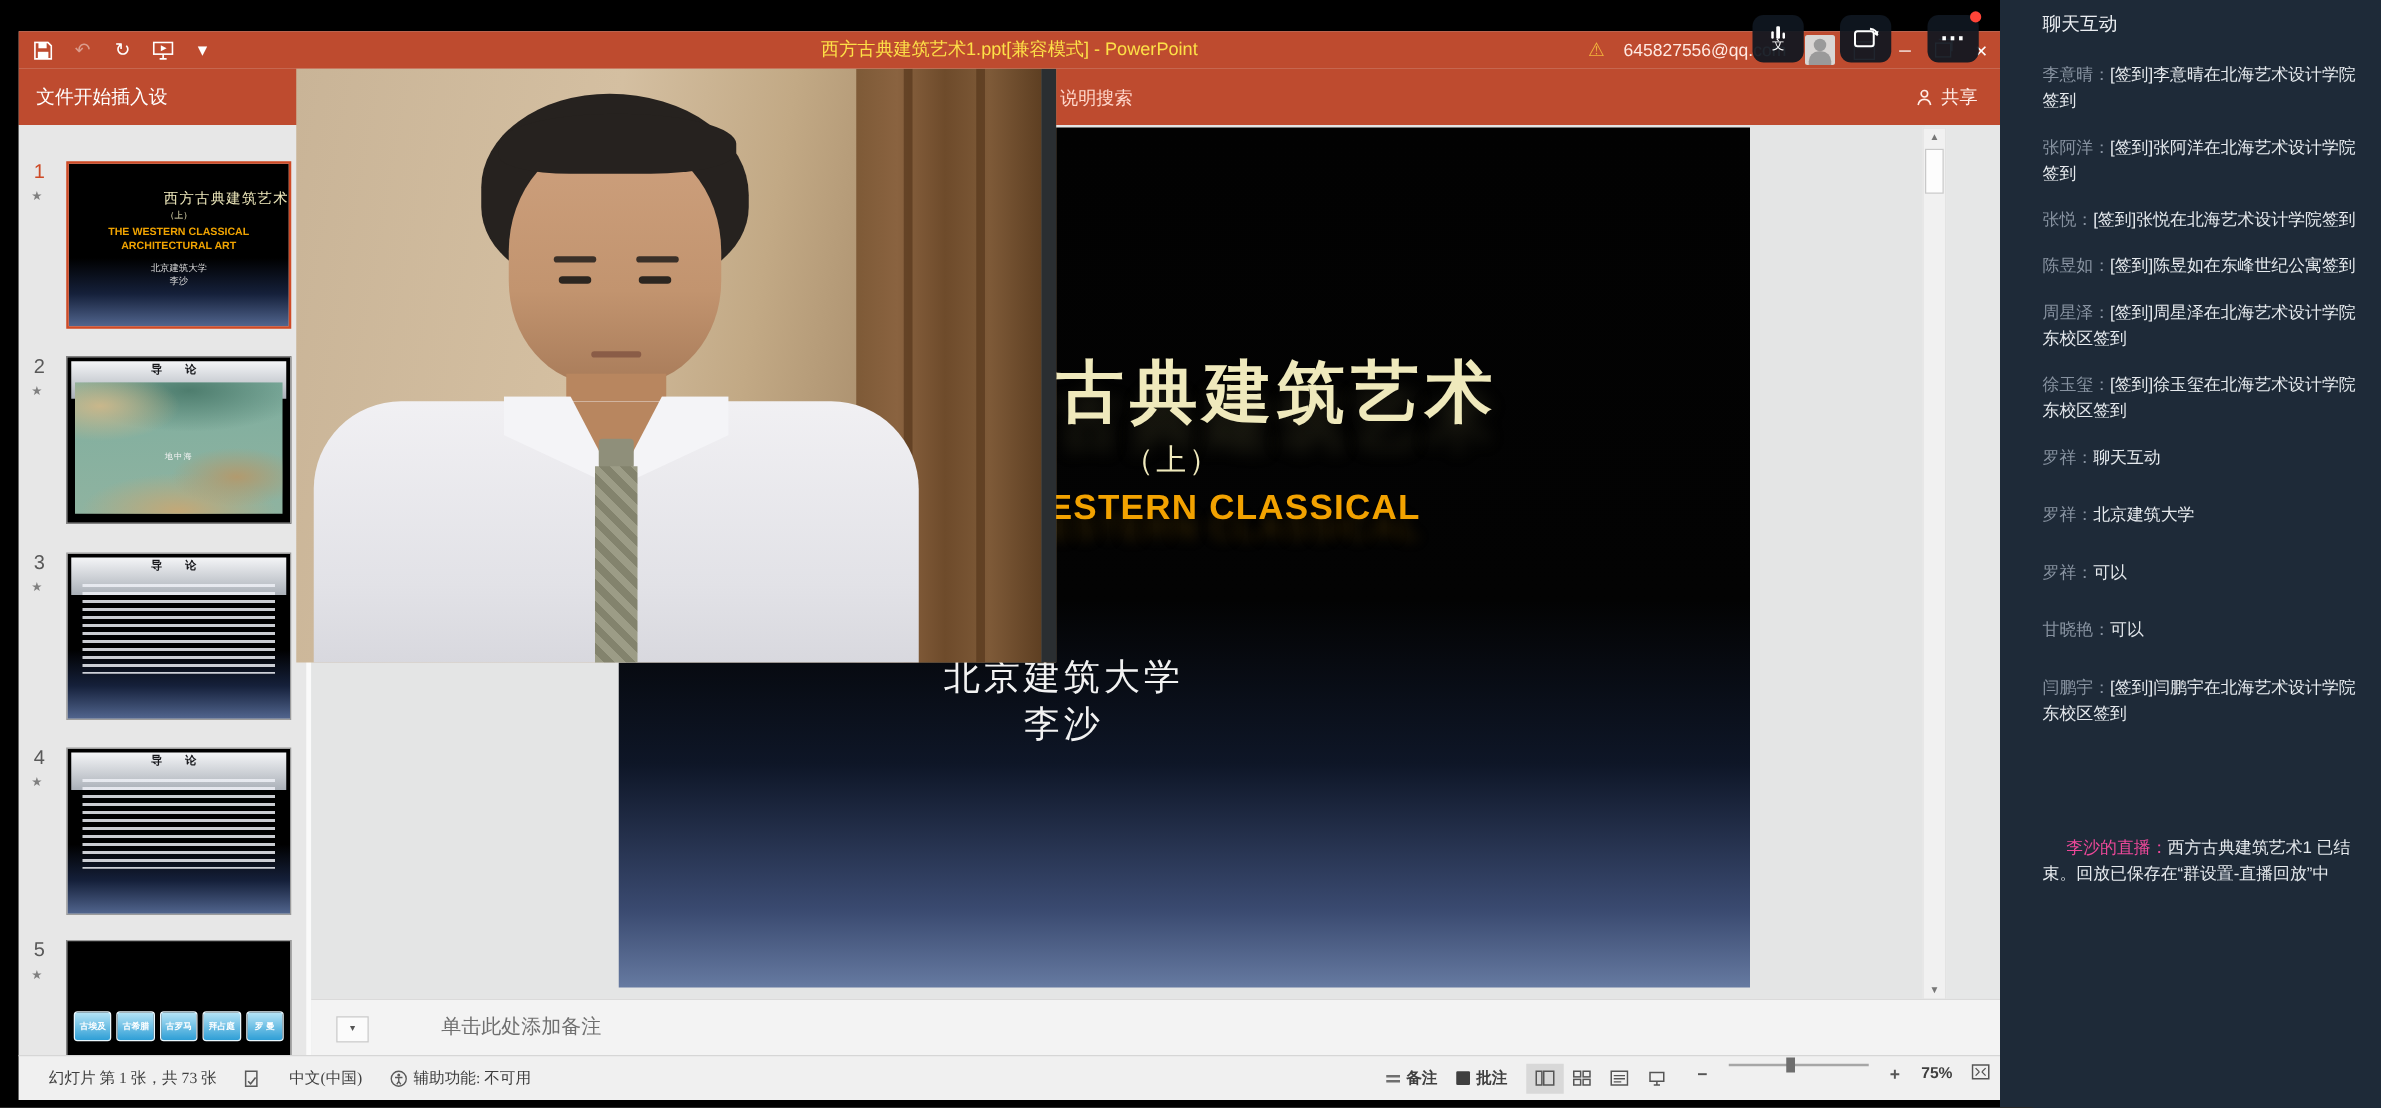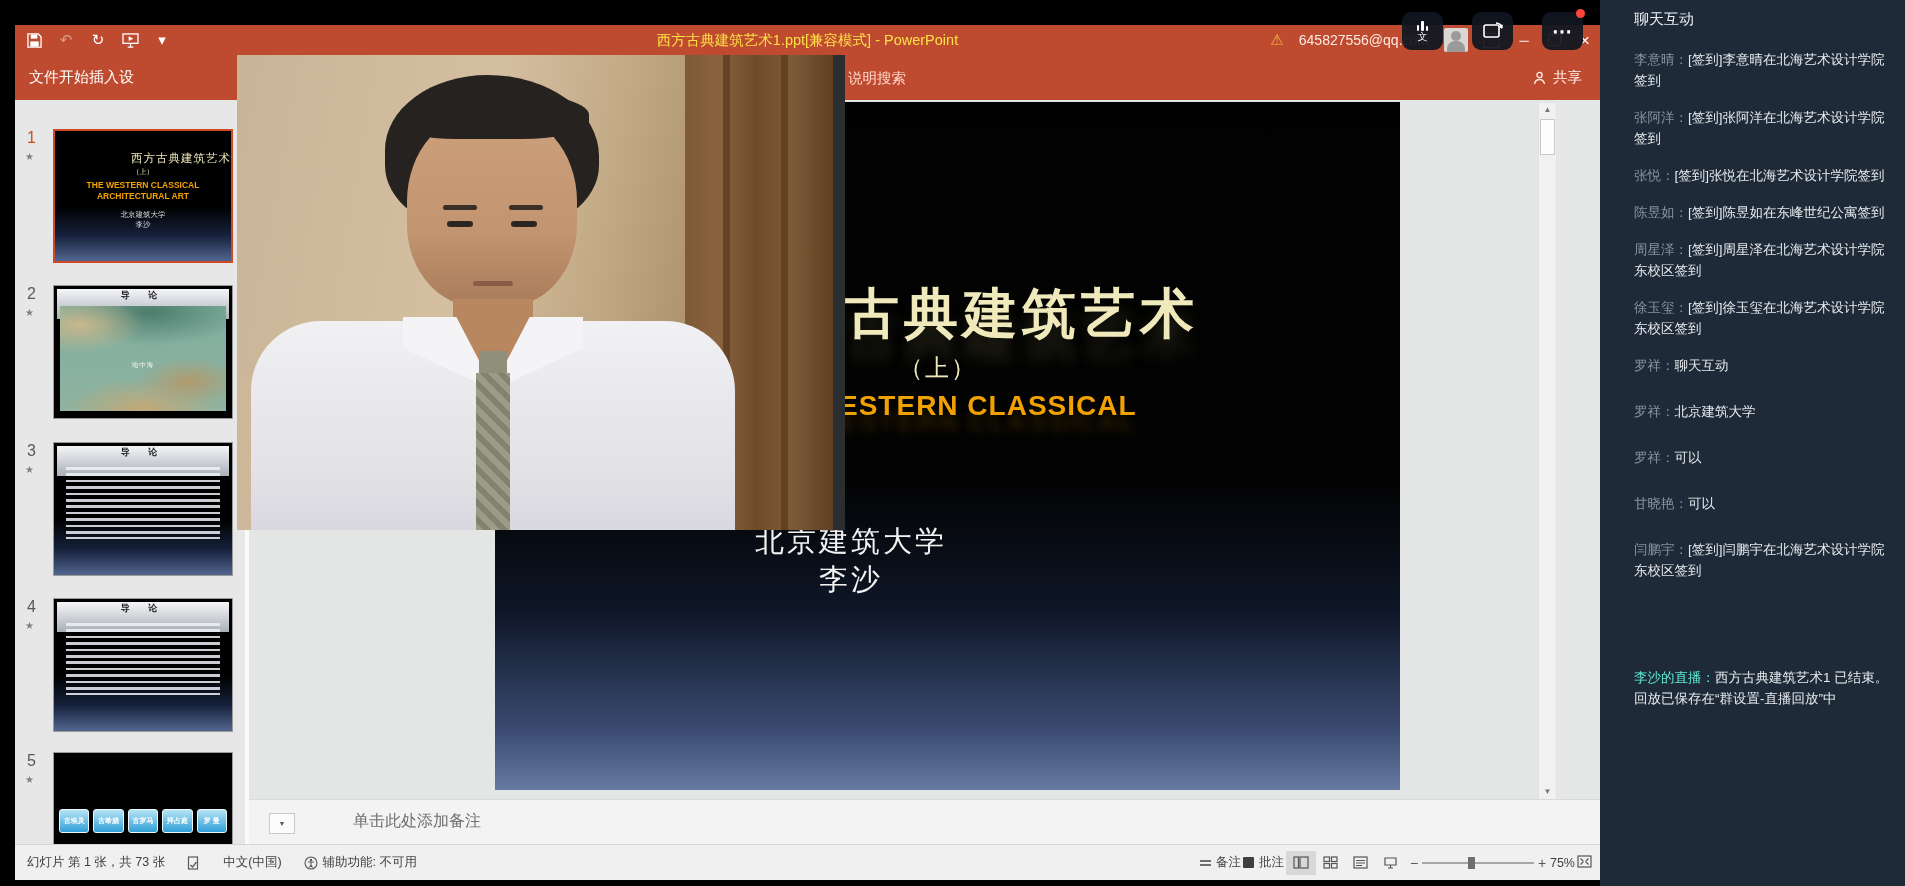--- a/index.html
+++ b/index.html
@@ -78,22 +78,22 @@
   .chev{width:0;height:0;border-left:5px solid transparent;border-right:5px solid transparent;}
   .chev.up{border-bottom:6px solid #666;}
   .chev.down{border-top:6px solid #666;}
   .chevgrp{display:flex;flex-direction:column;gap:2px;align-items:center;}
 
   
   .notes{position:absolute;left:234px;right:0;bottom:35px;height:45px;background:#F3F3F3;border-top:1px solid #DADADA;}
   .notes-collapse{position:absolute;left:20px;top:13px;width:24px;height:19px;background:#FBFBFB;border:1px solid #C9C9C9;color:#555;font-size:7px;text-align:center;line-height:19px;}
   .notes-text{position:absolute;left:104px;top:11px;font-size:16px;color:#6F6F6F;}
   .status{position:absolute;left:0;right:0;bottom:0;height:35px;background:#F0F0F0;border-top:1px solid #D6D6D6;display:flex;align-items:center;font-size:12.5px;color:#3F3F3F;}
-  .st-left{display:flex;align-items:center;gap:22px;margin-left:12px;}
-  .st-right{display:flex;align-items:center;gap:2px;margin-left:auto;margin-right:8px;}
+  .st-left{display:flex;align-items:center;gap:22px;margin-left:24px;font-family:Liberation Serif, serif;}
+  .st-right{display:flex;gap:15px;margin-left:auto;margin-right:8px;font-weight:bold;}
   .st-item{display:flex;align-items:center;gap:5px;white-space:nowrap;}
   .lines-ic{display:inline-block;width:11px;}
   .lines-ic i{display:block;height:2px;background:#6F6F6F;margin:2px 0;}
   .cmt-ic{width:11px;height:11px;background:#3F3F3F;border-radius:1px;}
   .views{display:flex;align-items:center;}
   .view-btn{width:30px;height:24px;display:flex;align-items:center;justify-content:center;}
   .view-btn.active{background:#D8D8D8;}
   .ztrack{position:relative;width:112px;height:2px;background:#A6A6A6;}
   .zthumb{position:absolute;left:46px;top:-5px;width:7px;height:12px;background:#6E6E6E;}
   .zsign{font-size:14px;color:#555;width:12px;text-align:center;}
@@ -133,21 +133,21 @@
   .reddot{position:absolute;right:-2px;top:-3px;width:9px;height:9px;border-radius:50%;background:#FF4438;}
 
   
   .chat{position:absolute;left:1600px;top:0;width:305px;height:886px;background:#1E2A38;overflow:hidden;}
   .chat-inner{position:absolute;left:34px;right:14px;top:10px;}
   .chat-h{color:#EAEDF1;font-size:15px;margin:0 0 20px 0;font-weight:normal;}
   .msg{margin-bottom:16px;font-size:13.5px;line-height:21px;color:#E6EAEE;word-break:break-all;}
   .msg .n{color:#8893A1;}
   .msg.oneline{margin-bottom:25px;}
   .msg.sys{margin-top:86px;}
-  .msg.sys .n{color:#5eead4;}
+  .msg.sys .n{color:#ec4899;margin-left:19px;}
 </style>
 </head>
 <body>
 
 <div id="stage">
 
   <div class="ppt">
 
     <div class="titlebar">
       <div class="qat">

